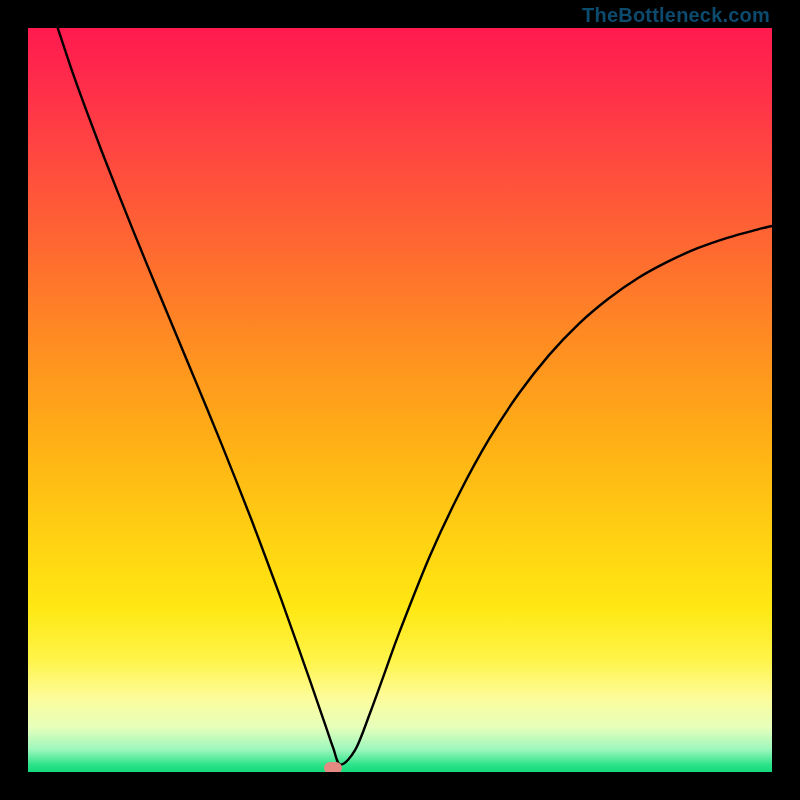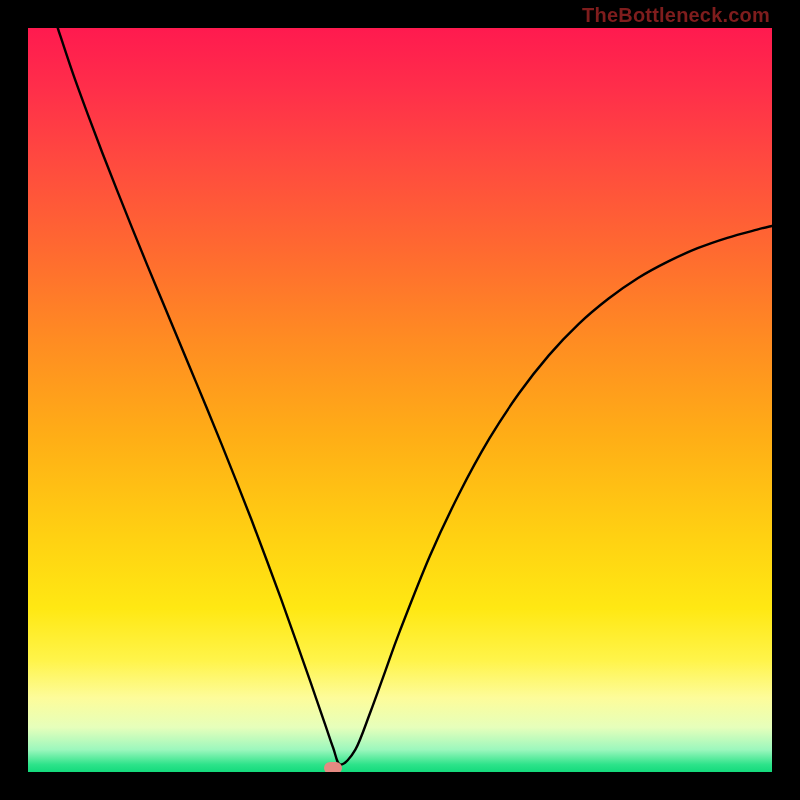--- a/index.html
+++ b/index.html
@@ -47,21 +47,21 @@
       #13da7c 100%
     );
   }
   .watermark {
     position: absolute;
     top: 4px;
     right: 30px;
     font-family: Arial, Helvetica, sans-serif;
     font-size: 20px;
     font-weight: bold;
-    color: #7f1d1d;
+    color: #0c4a6e;
     letter-spacing: 0.2px;
   }
   svg.curve {
     position: absolute;
     inset: 0;
     width: 744px;
     height: 744px;
   }
   .marker {
     position: absolute;

